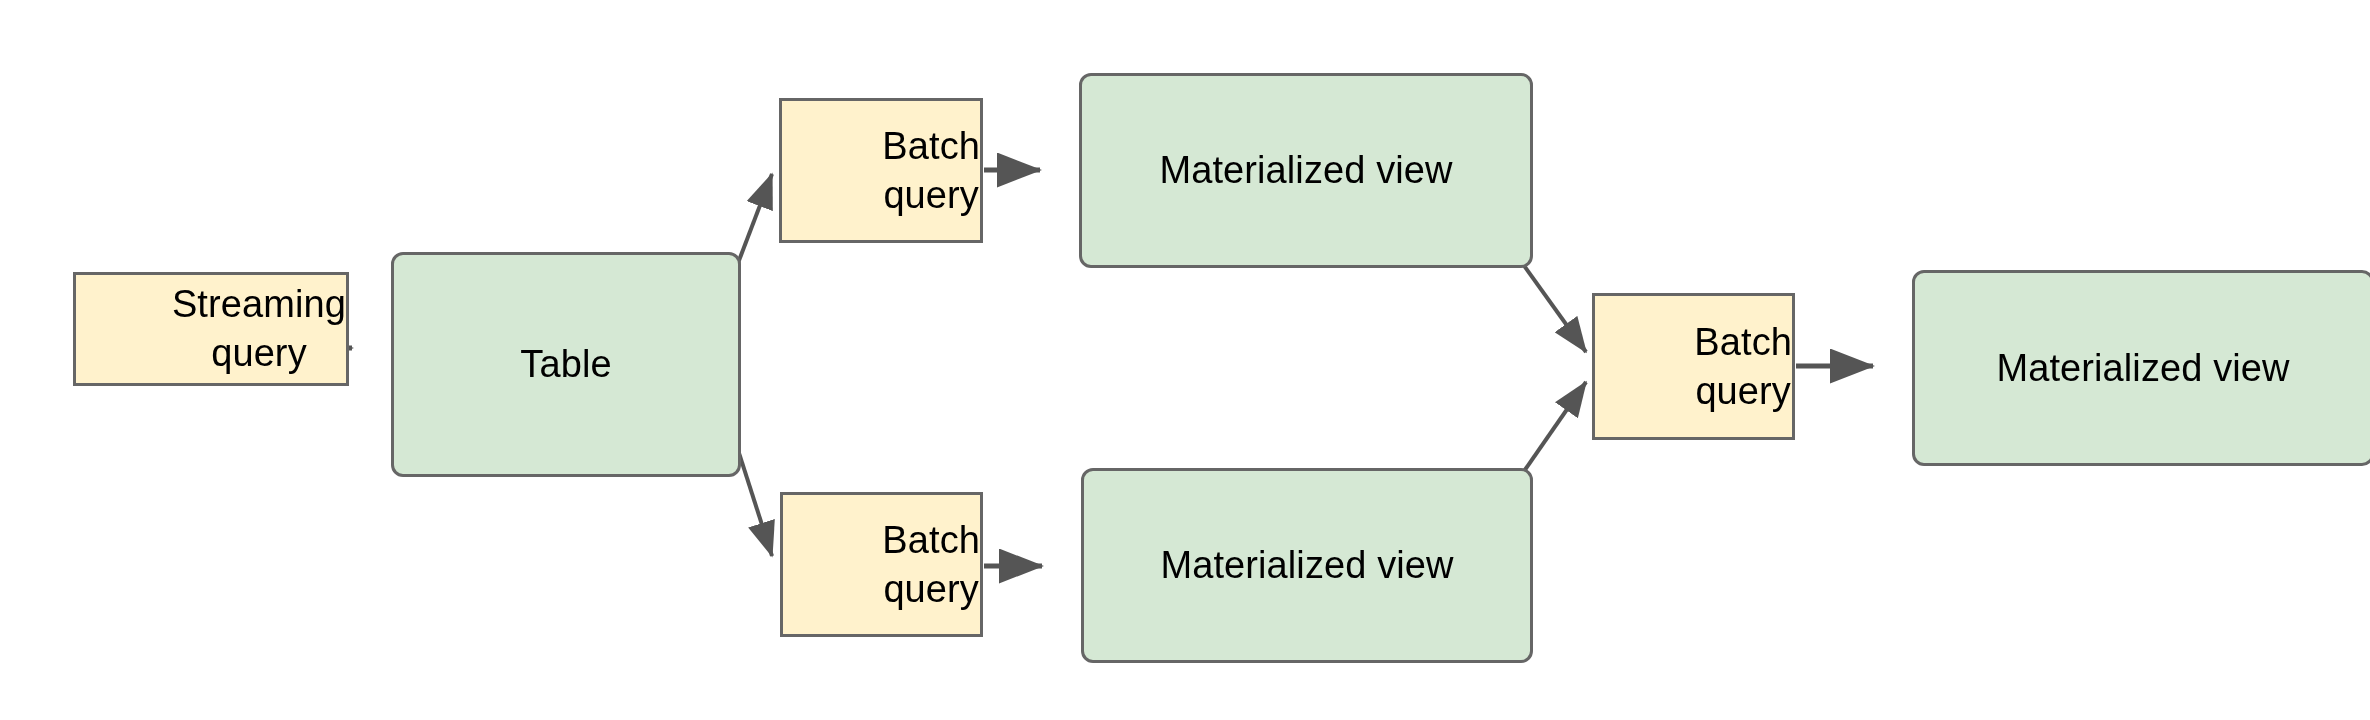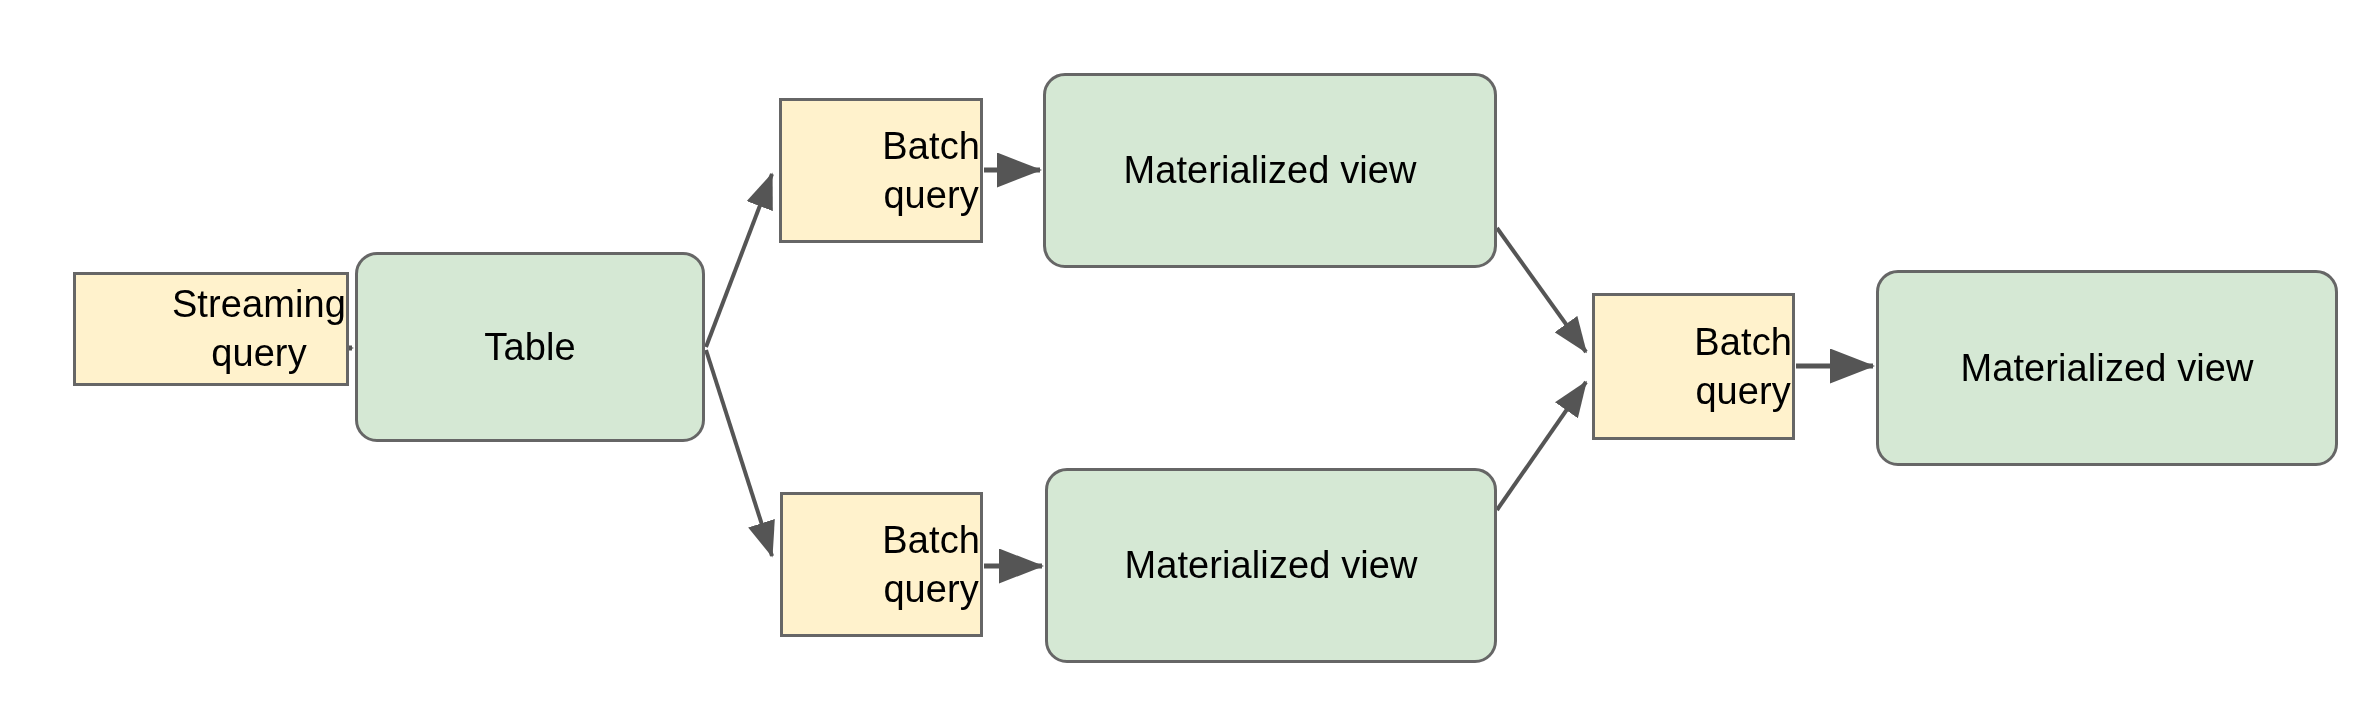--- a/index.html
+++ b/index.html
@@ -40,21 +40,22 @@
   }
   .node.process {
     background: #fff2cc;
     border: 3px solid #666666;
     border-radius: 0;
     justify-content: flex-end;
   }
   .node.store {
     background: #d5e8d4;
     border: 3px solid #666666;
-    border-radius: 22px;
+    border-radius: 12px;
+    margin-left: 36px;
   }
 </style>
 </head>
 <body>
 
 <div id="canvas">
 
   <svg class="edge-layer" viewBox="0 0 2370 720">
     <defs>
       <marker id="arrowhead" markerWidth="9" markerHeight="7" refX="8.6" refY="3.5" orient="auto" markerUnits="strokeWidth">
@@ -77,21 +78,21 @@
     <line x1="1497" y1="510" x2="1586" y2="382" stroke="#555555" stroke-width="4" marker-end="url(#arrowhead)"></line>
 
     <line x1="1796" y1="366" x2="1873" y2="366" stroke="#555555" stroke-width="5" marker-end="url(#arrowhead)"></line>
   </svg>
 
   <div class="node process" style="left:41px; top:272px; width:276px; height:114px;margin-left:32px;">
     <span>Streaming
 query</span>
   </div>
 
-  <div class="node store" style="left:355px; top:252px; width:350px; height:190px;">
+  <div class="node store" style="left:355px; top:252px; width:350px; height:225px;">
     <span>Table</span>
   </div>
 
   <div class="node process" style="left:779px; top:98px; width:204px; height:145px;">
     <span>Batch
 query</span>
   </div>
 
   <div class="node store" style="left:1043px; top:73px; width:454px; height:195px;">
     <span>Materialized view</span>

